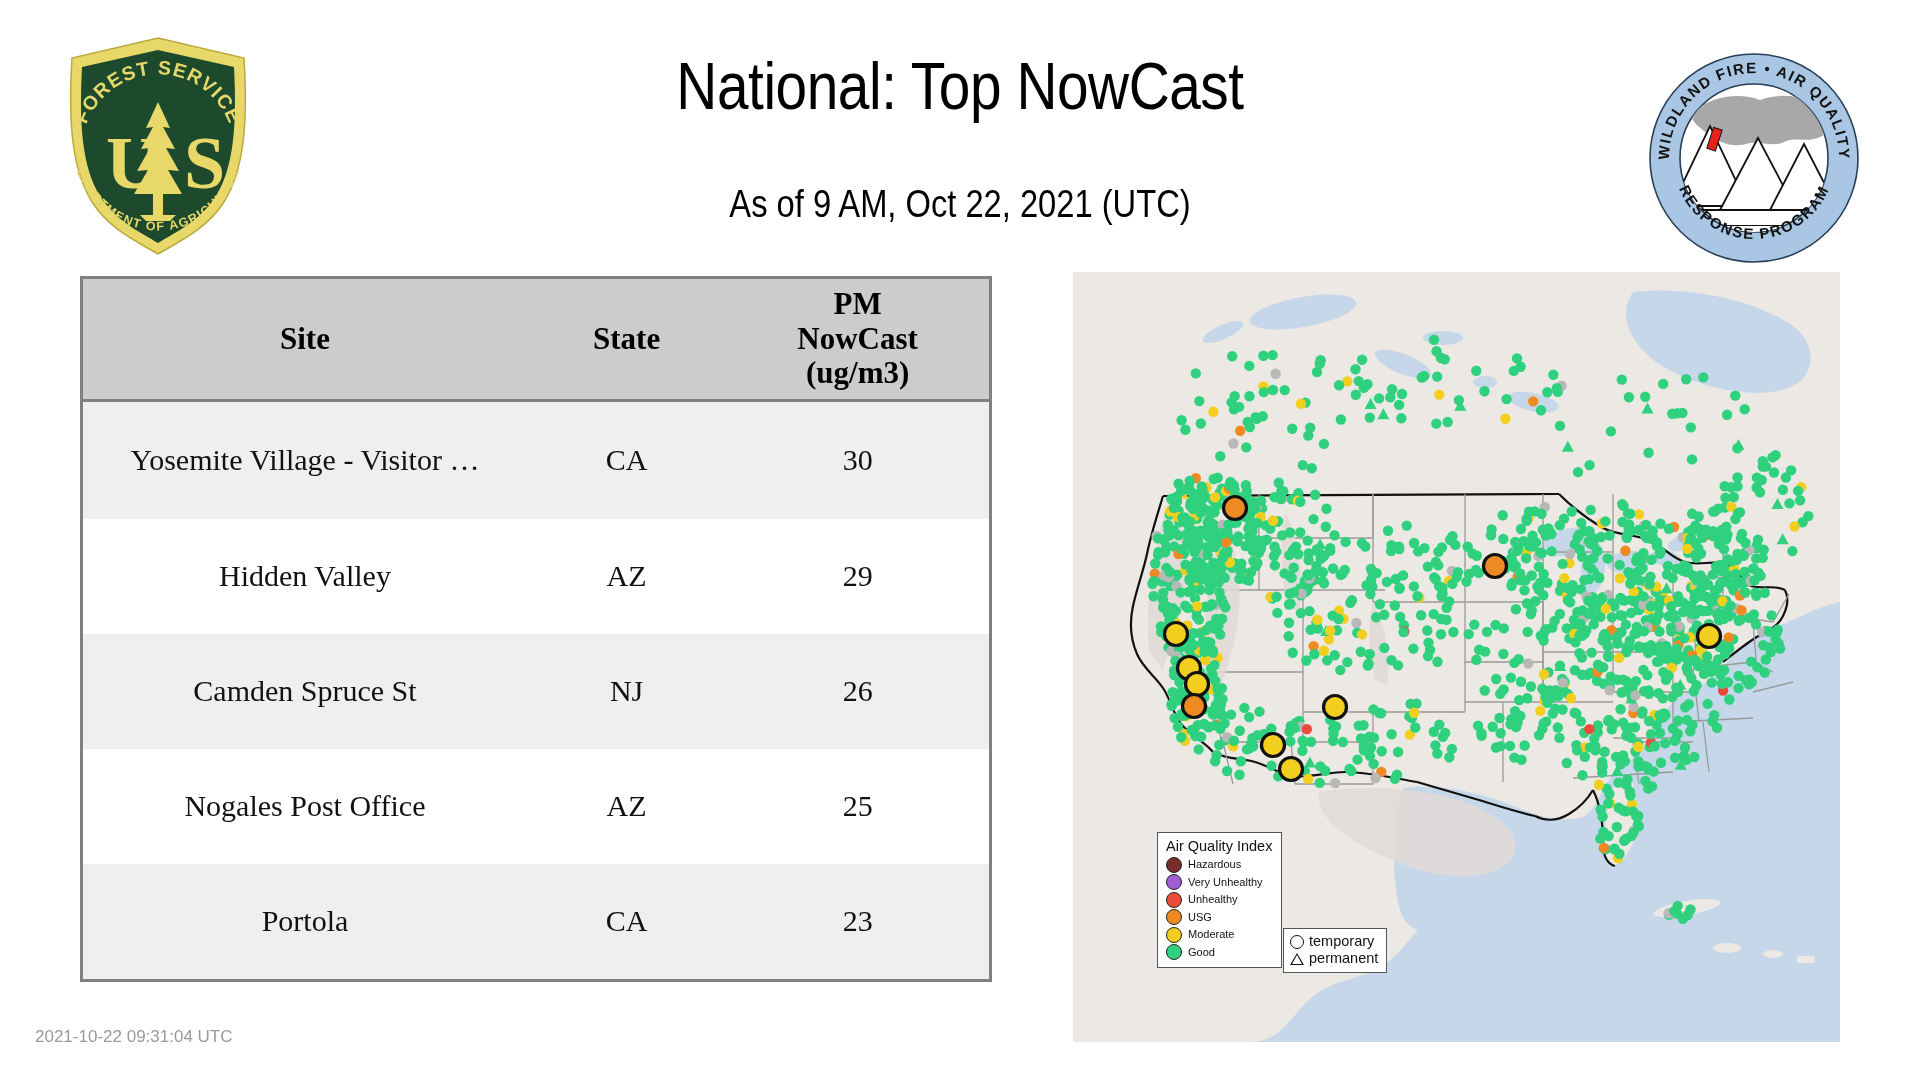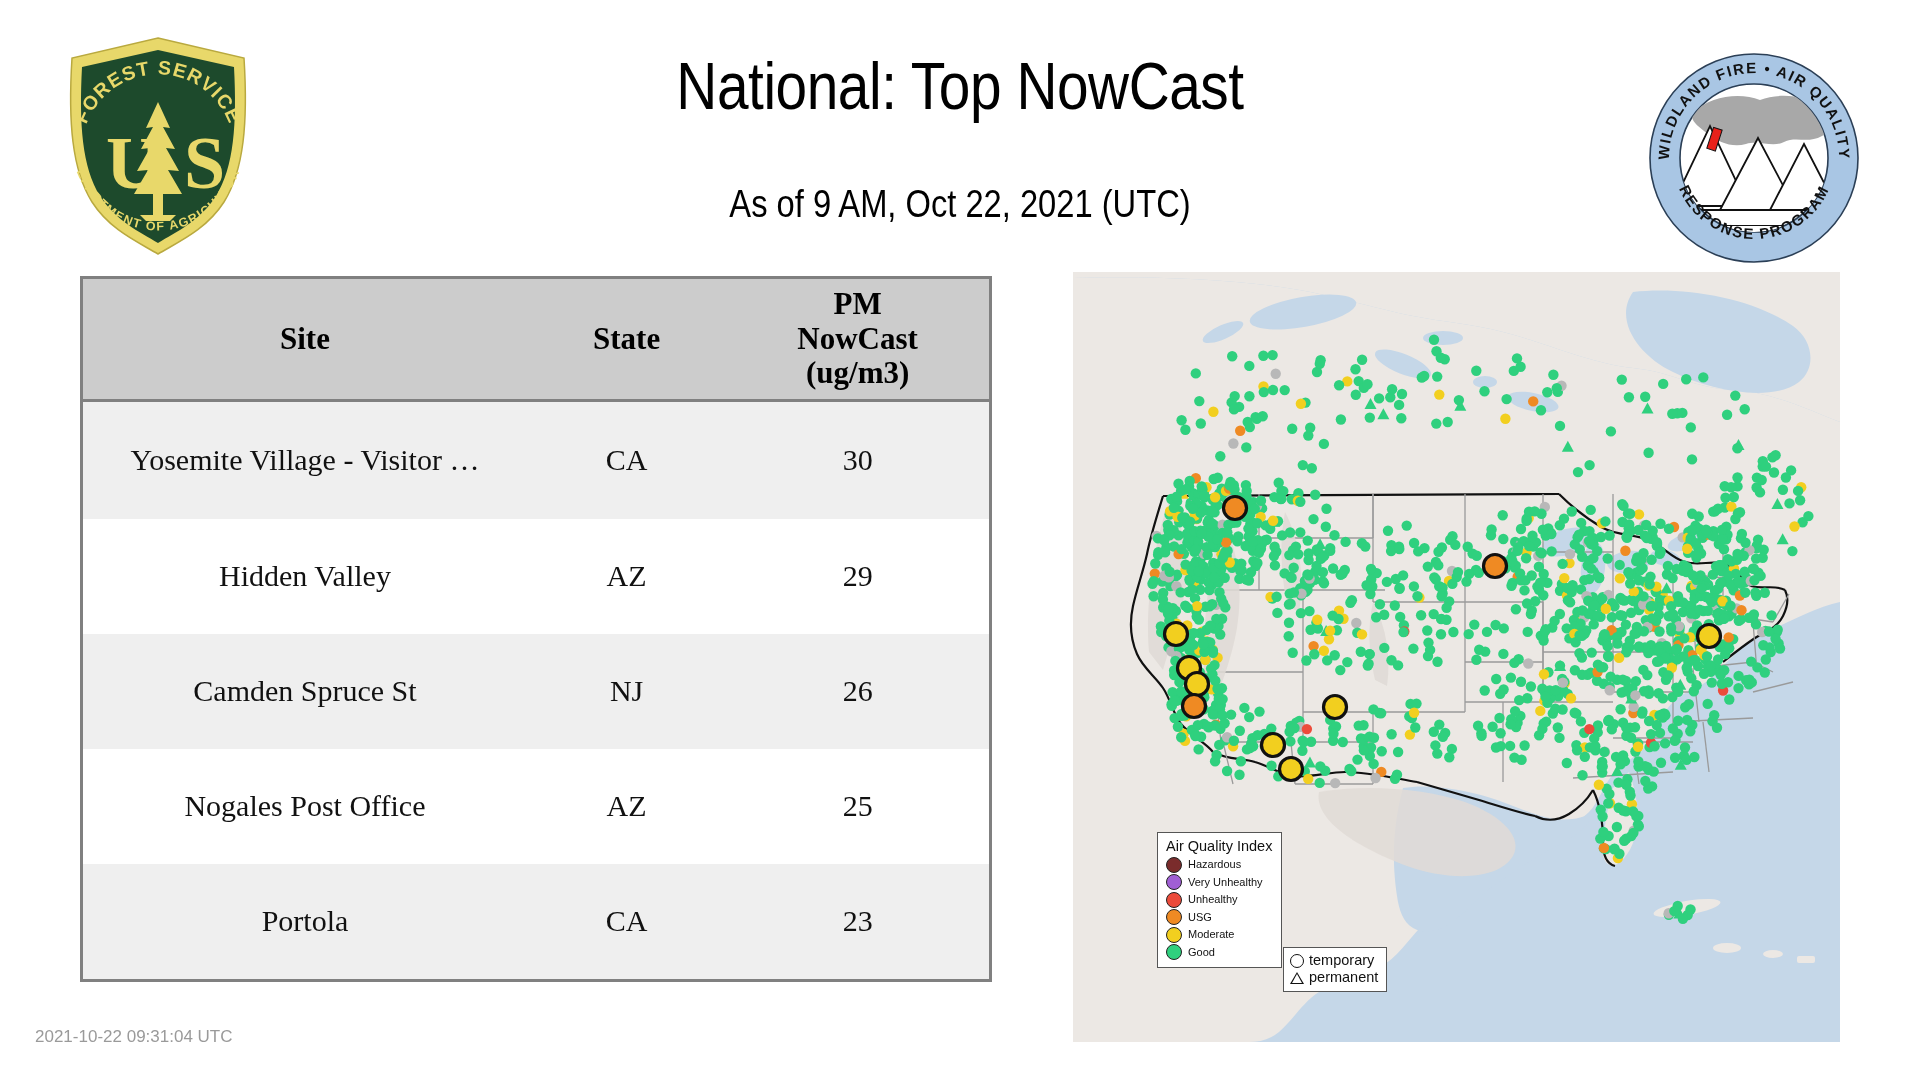--- a/index.html
+++ b/index.html
@@ -93,21 +93,21 @@
   }
   #aqi-legend{left:84px;top:560px;padding:5px 9px 6px 8px;}
   #aqi-legend .leg-title{font-size:14.5px;text-align:left;margin-bottom:2px;}
   #aqi-legend .leg-row{display:flex;align-items:center;height:17.5px;}
   #aqi-legend .swatch{
     width:14px;height:14px;border-radius:50%;
     border:1.4px solid #222;margin-right:6px;flex:none;
   }
   #aqi-legend .leg-label{font-size:11px;line-height:1;}
 
-  #shape-legend{left:210px;top:675px;padding:4px 8px 5px 6px;}
+  #shape-legend{left:210px;top:656px;padding:4px 8px 5px 6px;}
   #shape-legend .leg-row{display:flex;align-items:center;height:17px;}
   #shape-legend .leg-label{font-size:14.5px;line-height:1;margin-left:5px;}
   .glyph-circ{
     width:12px;height:12px;border-radius:50%;
     border:1.6px solid #111;background:#fff;flex:none;
   }
   .glyph-tri{
     width:0;height:0;flex:none;
     border-left:7px solid transparent;border-right:7px solid transparent;
     border-bottom:12px solid #111;position:relative;

